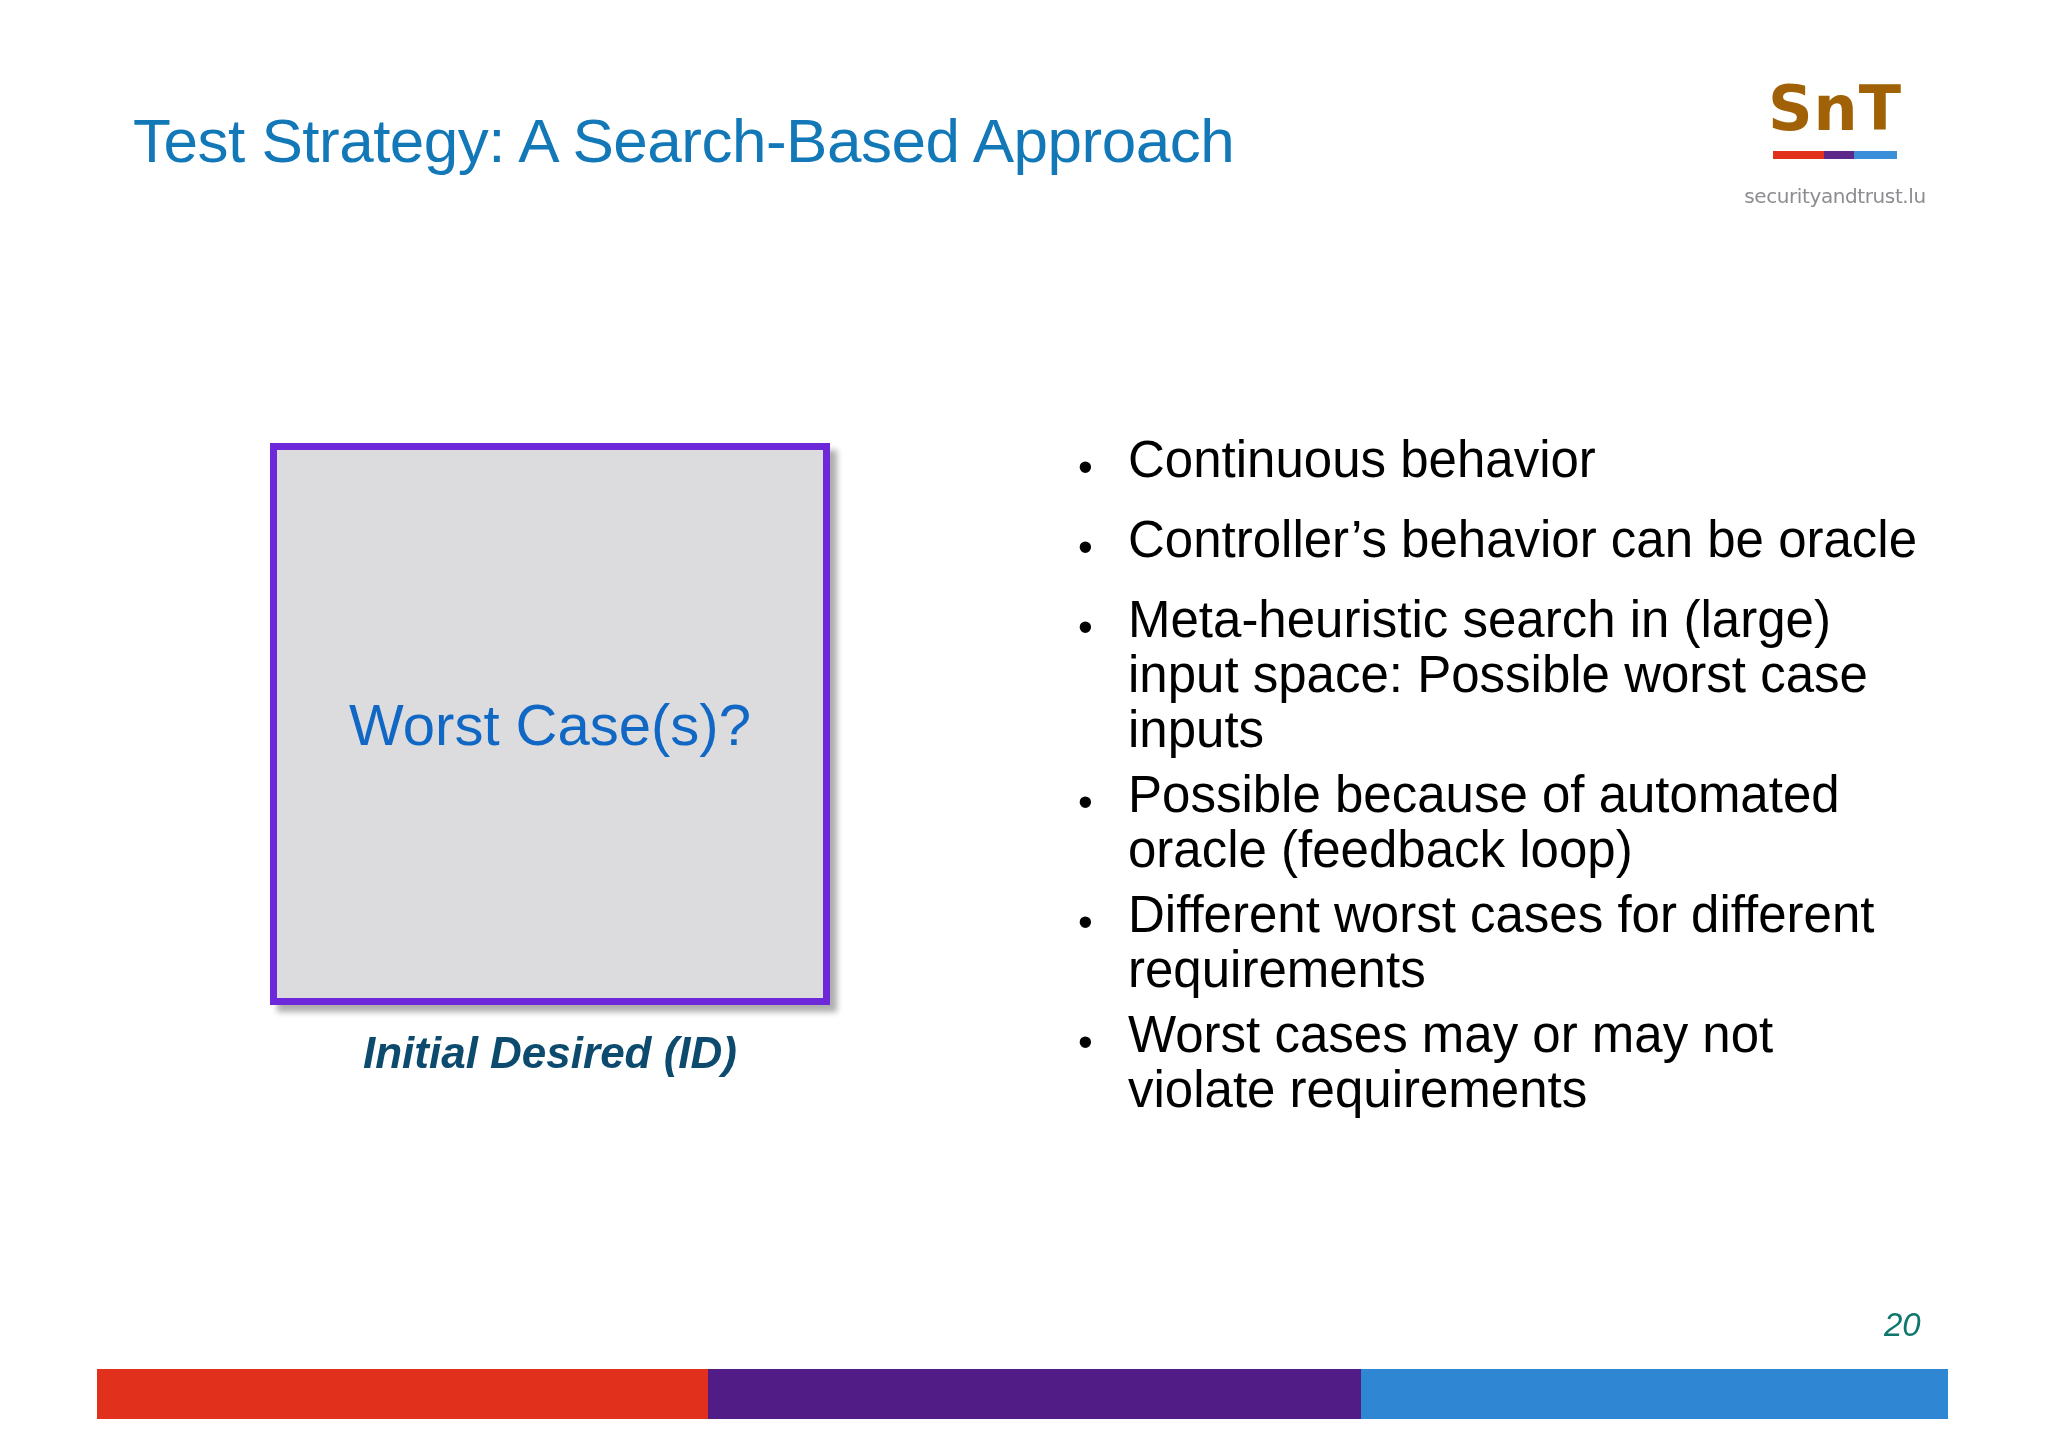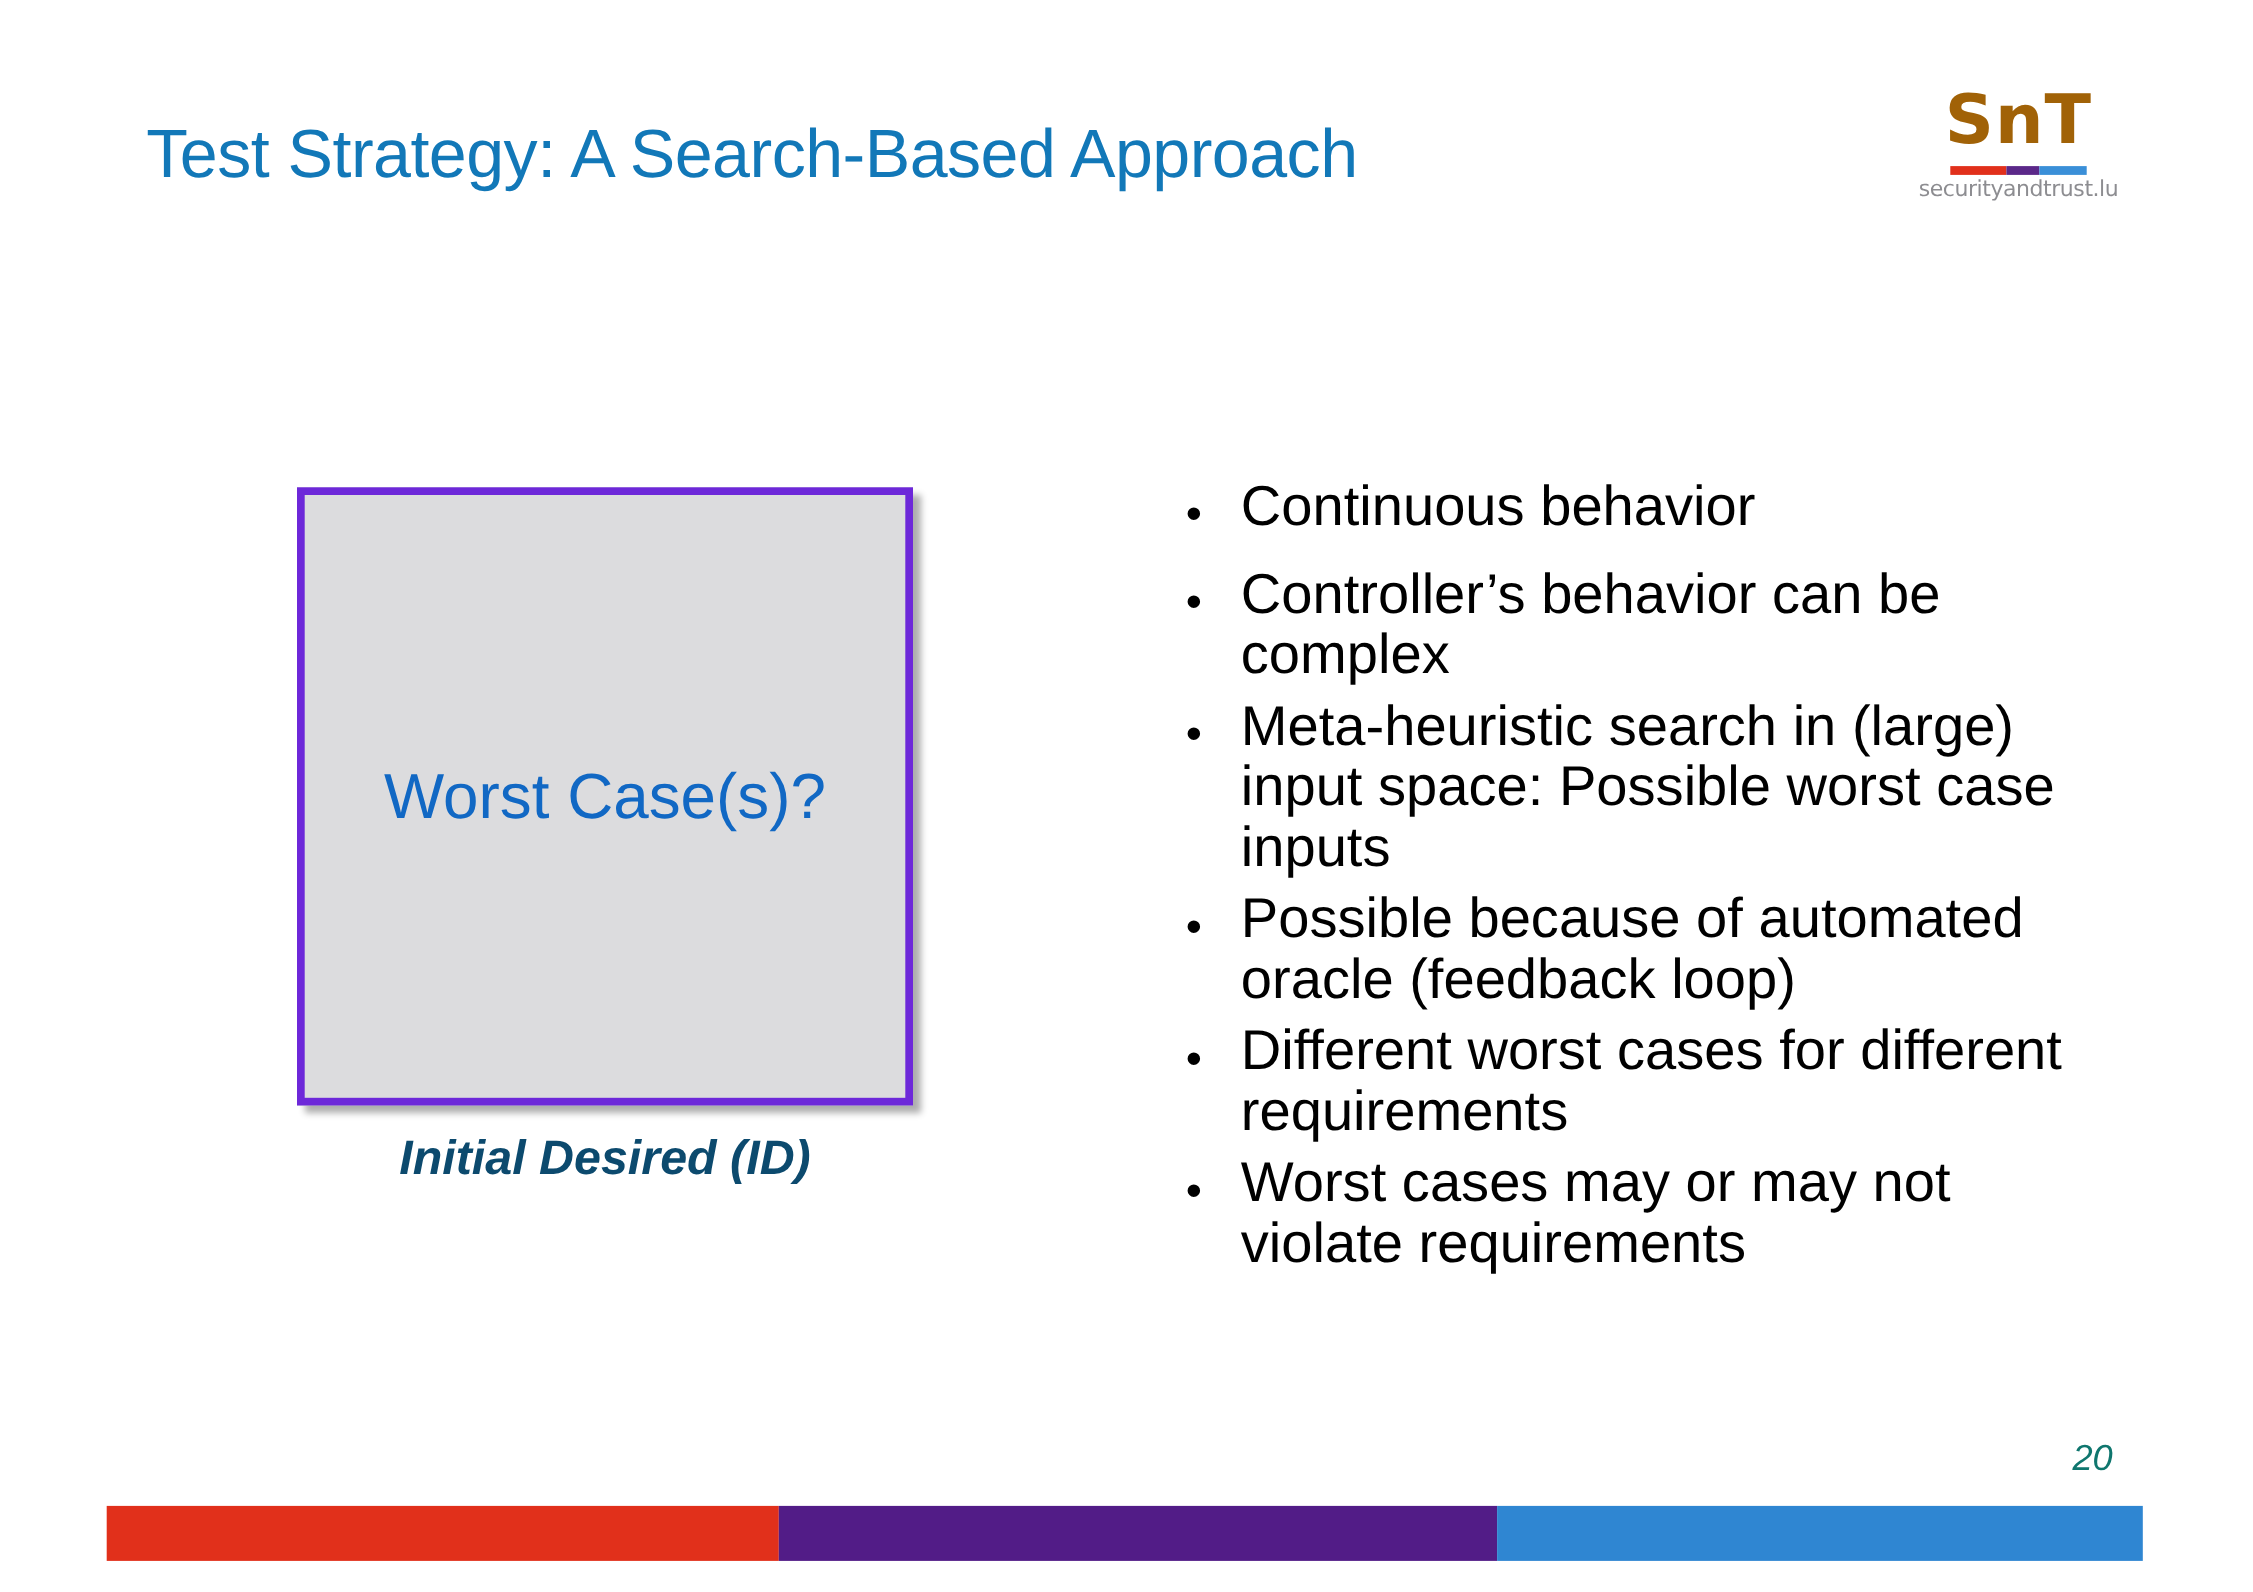--- a/index.html
+++ b/index.html
@@ -57,21 +57,21 @@
     display: flex;
     width: 124px;
     height: 8px;
     margin: 11px auto 0 auto;
   }
   .logo-bars span { display: block; height: 100%; }
   .logo-bar-red    { width: 41.5%; background: #e1301b; }
   .logo-bar-purple { width: 24%;   background: #5b2889; }
   .logo-bar-blue   { width: 34.5%; background: #3a8fd8; }
   .logo-tagline {
-    margin-top: 0;
+    margin-top: 25px;
     font-size: 20px;
     color: #8d8d91;
     letter-spacing: -0.4px;
     font-family: "DejaVu Sans", sans-serif;
     text-align: center;
   }
 
   
   .diagram {
     position: absolute;
@@ -207,21 +207,21 @@
 
   <div class="bullet-list">
 
     <div class="bullet-item">
       <span class="bullet-marker">•</span>
       <span class="bullet-text">Continuous behavior</span>
     </div>
 
     <div class="bullet-item">
       <span class="bullet-marker">•</span>
-      <span class="bullet-text">Controller’s behavior can be complex</span>
+      <span class="bullet-text">Controller’s behavior can be oracle</span>
     </div>
 
     <div class="bullet-item">
       <span class="bullet-marker">•</span>
       <span class="bullet-text">Meta-heuristic search in (large) input space: Possible worst case inputs</span>
     </div>
 
     <div class="bullet-item">
       <span class="bullet-marker">•</span>
       <span class="bullet-text">Possible because of automated oracle (feedback loop)</span>

